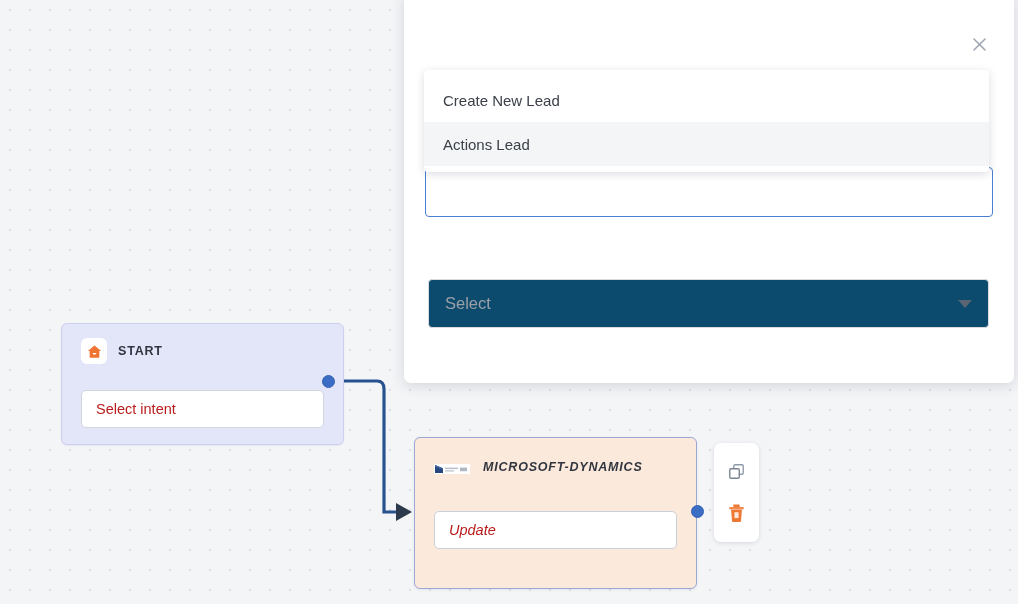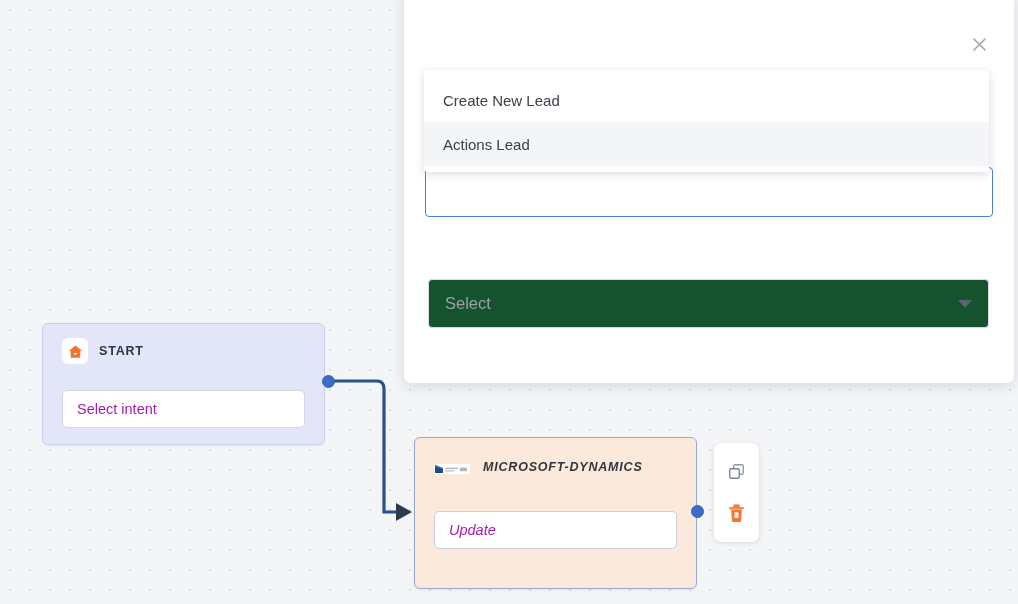--- a/index.html
+++ b/index.html
@@ -26,21 +26,21 @@
   #connector-svg {
     position: absolute;
     left: 0; top: 0;
     width: 1018px; height: 604px;
     pointer-events: none;
   }
 
   
   #start-node {
     position: absolute;
-    left: 42px;
+    left: 61px;
     top: 323px;
     width: 283px;
     height: 122px;
     background: #e3e6f9;
     border: 1px solid #ccd0ef;
     border-radius: 6px;
     box-shadow: 0 1px 2px rgba(30,40,80,.06);
   }
   #start-node .node-head {
     display: flex;
@@ -69,21 +69,21 @@
     right: 19px;
     bottom: 16px;
     height: 38px;
     background: #ffffff;
     border: 1px solid #d3d6dd;
     border-radius: 5px;
     display: flex;
     align-items: center;
     padding: 0 14px;
     font-size: 14.5px;
-    color: #a21caf;
+    color: #b91c1c;
   }
 
   
   #dynamics-node {
     position: absolute;
     left: 414px;
     top: 437px;
     width: 283px;
     height: 152px;
     background: #fbe9dc;
@@ -218,21 +218,21 @@
   }
   .dd-item.highlighted { background: #f4f5f6; }
 
   
   #select-control {
     position: absolute;
     left: 24px;
     top: 288px;
     width: 561px;
     height: 49px;
-    background: #14532d;
+    background: #0c4a6e;
     border: 1px solid #d9dbdf;
     border-radius: 4px;
     display: flex;
     align-items: center;
     padding: 7px 16px;
     cursor: pointer;
   }
   #select-value {
     flex: 1 1 auto;
     font-size: 16.5px;

